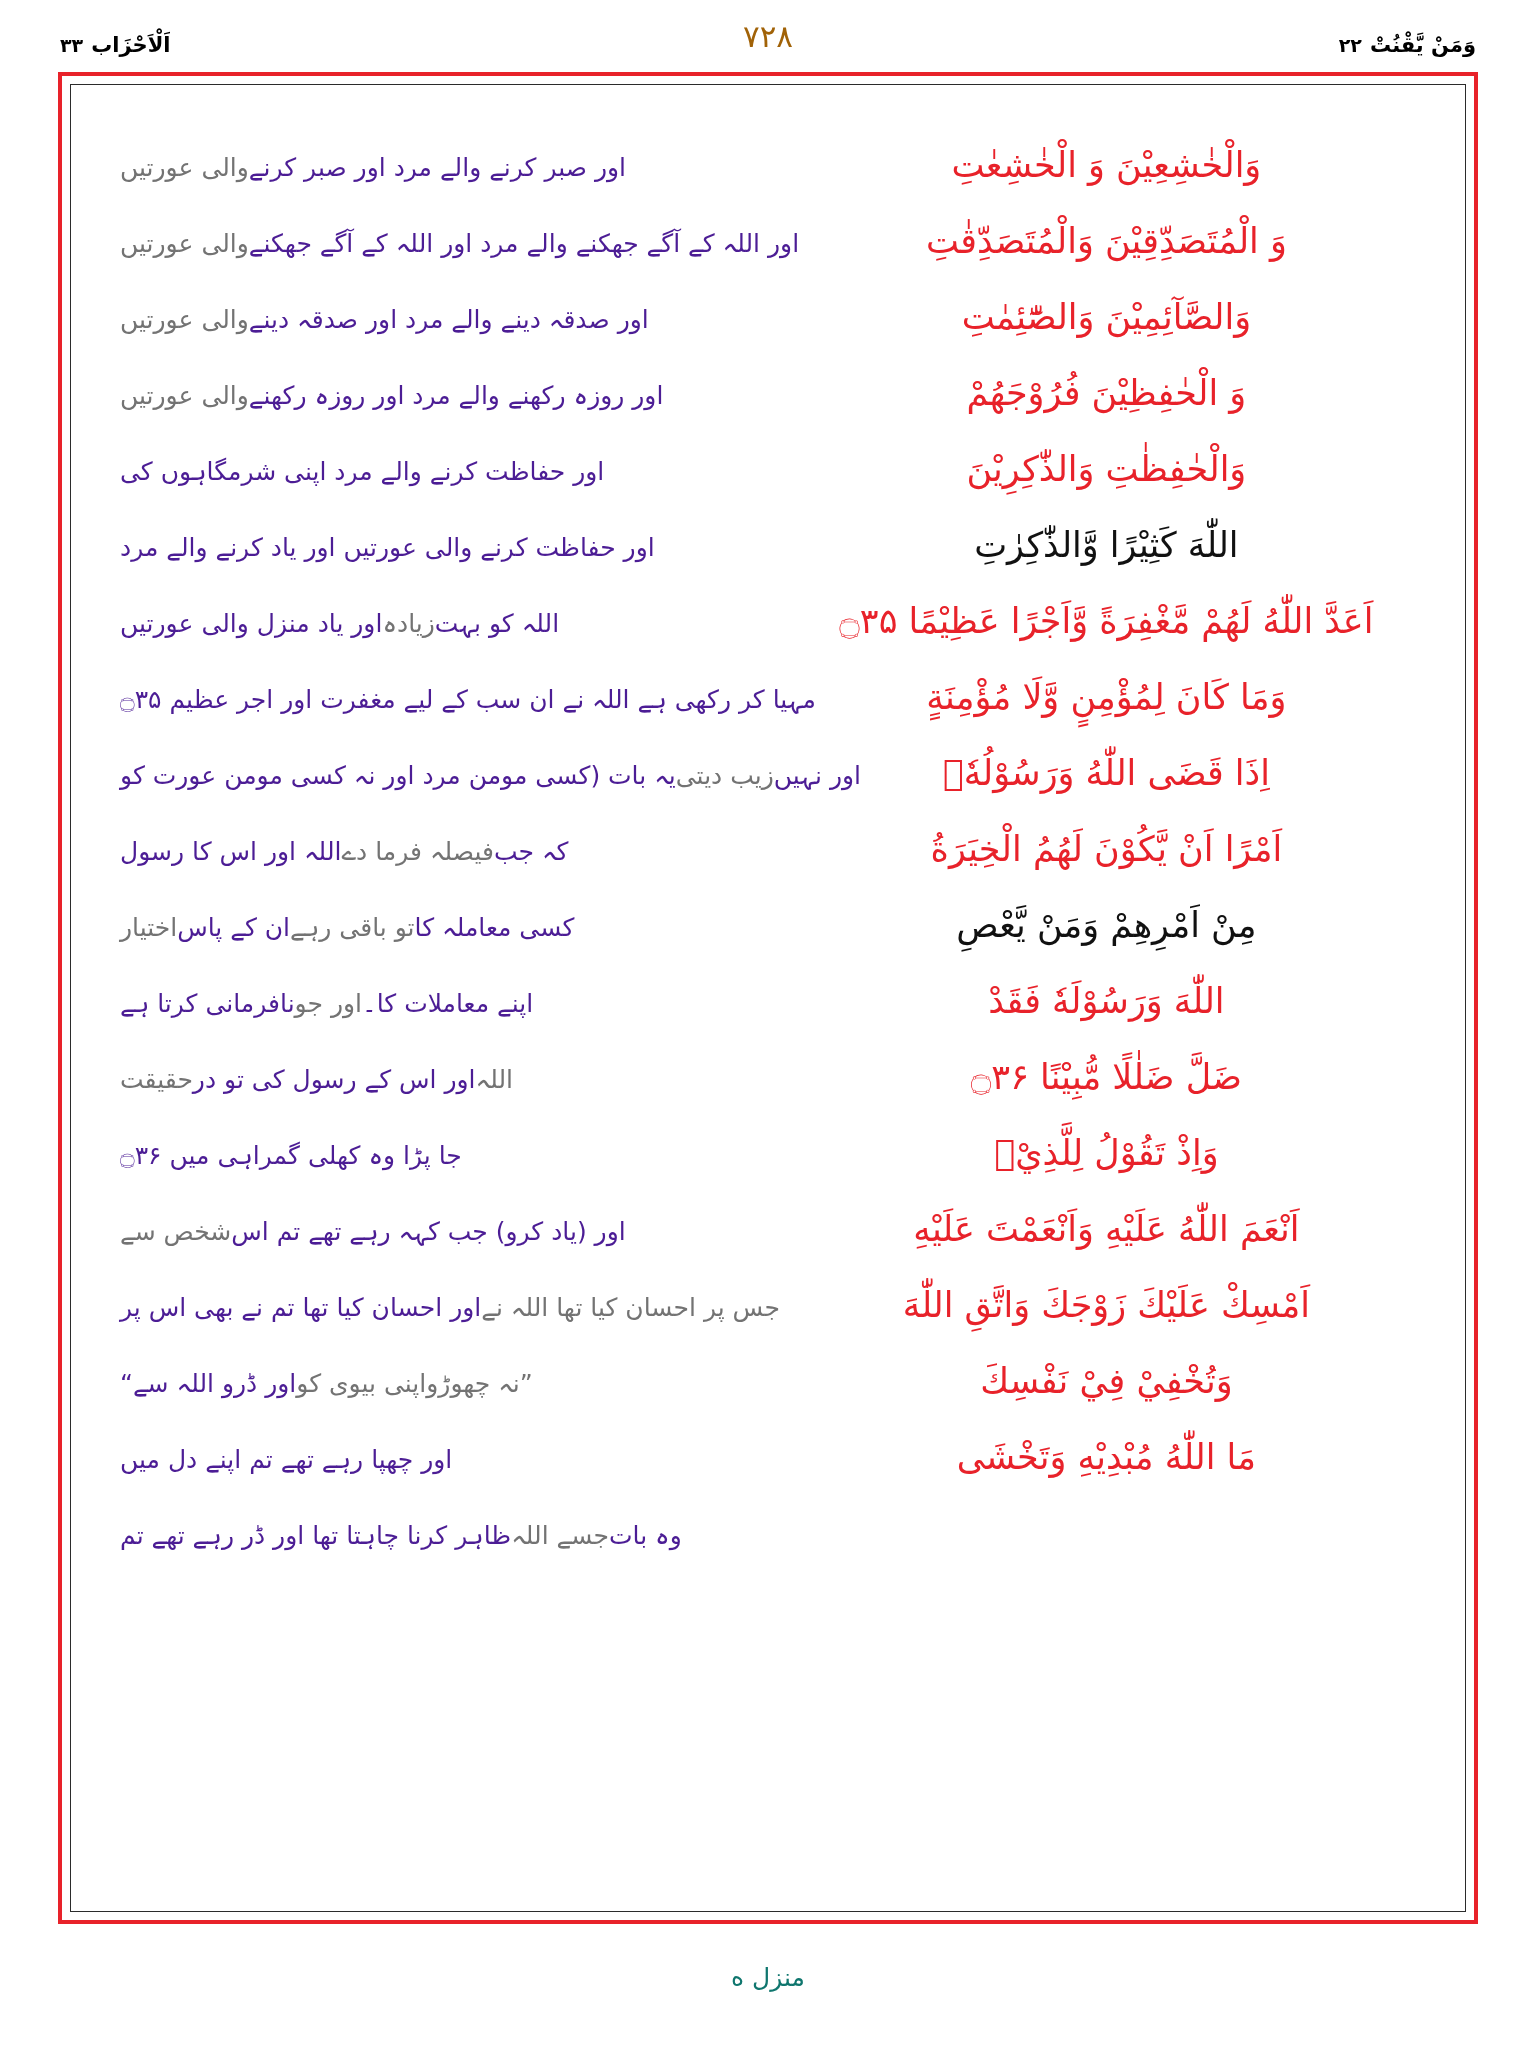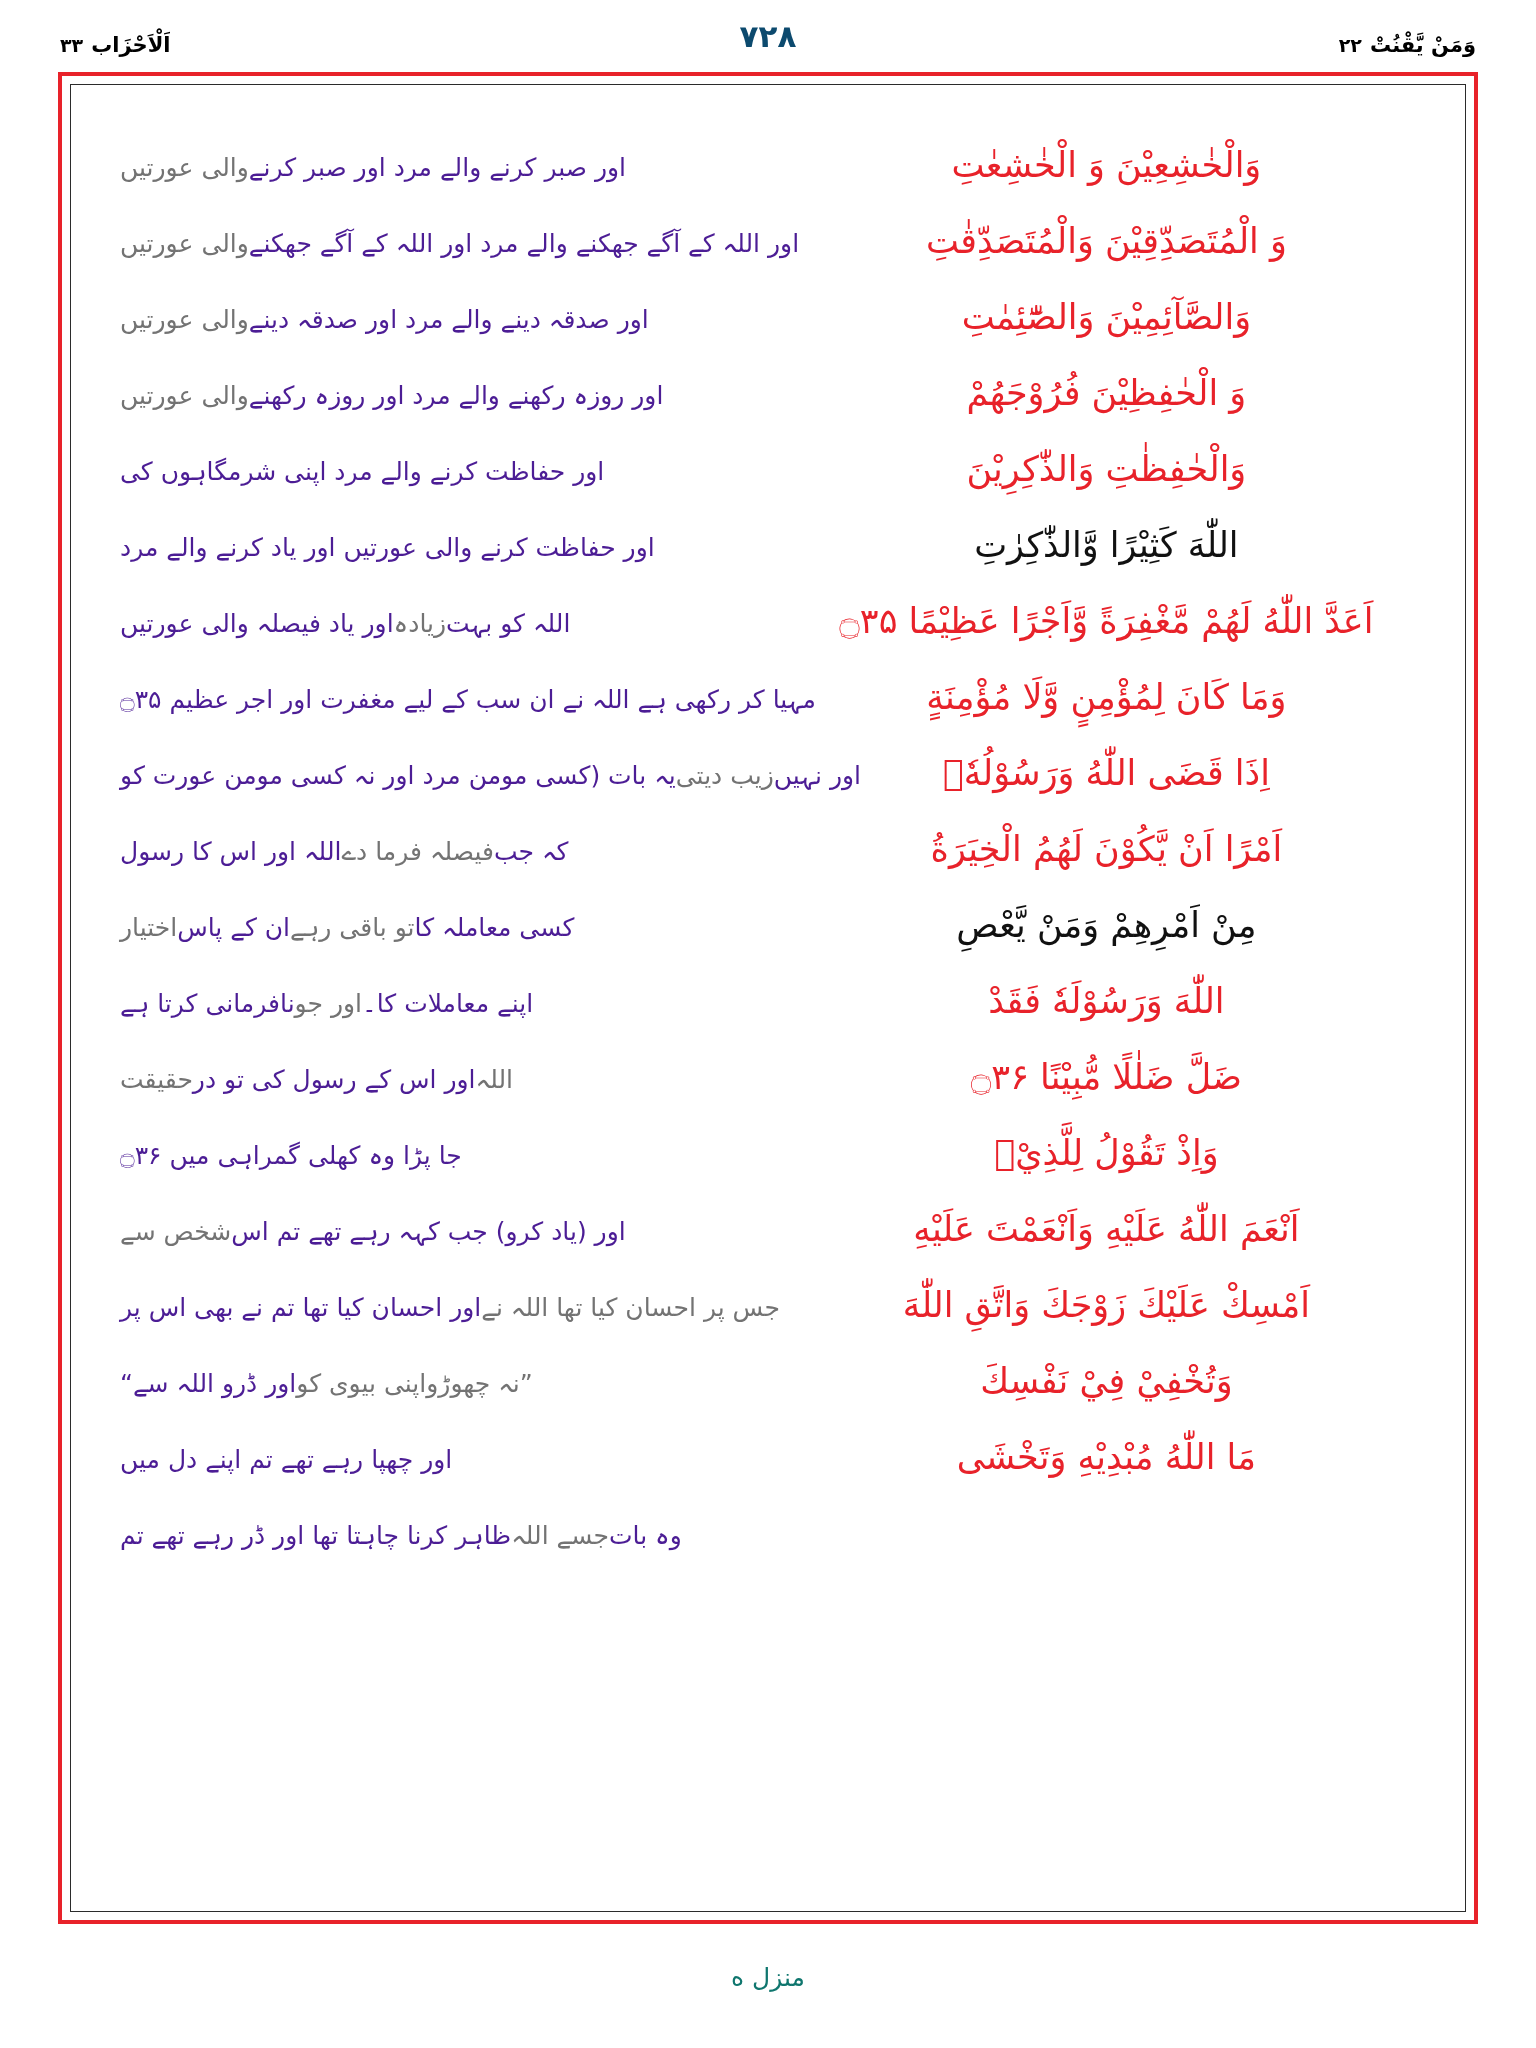--- a/index.html
+++ b/index.html
@@ -44,22 +44,22 @@
   .small-num {
     font-size: 19px;
     font-weight: bold;
   }
   .page-number {
     position: absolute;
     left: 50%;
     transform: translateX(-50%);
     top: 18px;
     font-size: 31px;
-    font-weight: bold;
-    color: #0c4a6e;
+    font-weight: normal;
+    color: #a16207;
     letter-spacing: 2px;
   }
 
   
   .frame-outer {
     position: absolute;
     top: 72px;
     left: 58px;
     width: 1420px;
     height: 1852px;
@@ -188,21 +188,21 @@
         </div>
         <div class="uline right">
           <span class="k">اور حفاظت کرنے والے مرد اپنی شرمگاہوں کی</span>
         </div>
         <div class="uline right">
           <span class="k">اور حفاظت کرنے والی عورتیں اور یاد کرنے والے مرد</span>
         </div>
         <div class="uline right">
           <span class="k">اللہ کو بہت</span>
           <span class="r"> زیادہ</span>
-          <span class="k"> اور یاد فیصلہ والی عورتیں</span>
+          <span class="k"> اور یاد منزل والی عورتیں</span>
         </div>
         <div class="uline right">
           <span class="k">مہیا کر رکھی ہے اللہ نے ان سب کے لیے مغفرت اور اجر عظیم ۝۳۵</span>
         </div>
         <div class="uline right">
           <span class="k">اور نہیں</span>
           <span class="r"> زیب دیتی</span>
           <span class="k"> یہ بات (کسی مومن مرد اور نہ کسی مومن عورت کو</span>
         </div>
         <div class="uline right">

